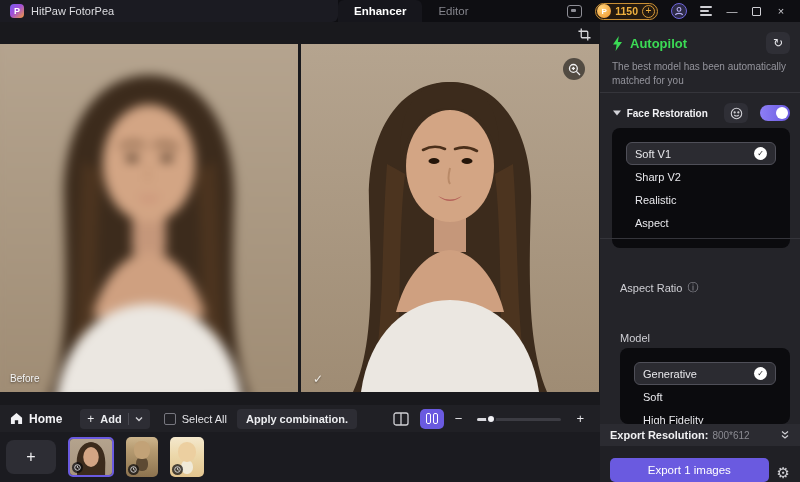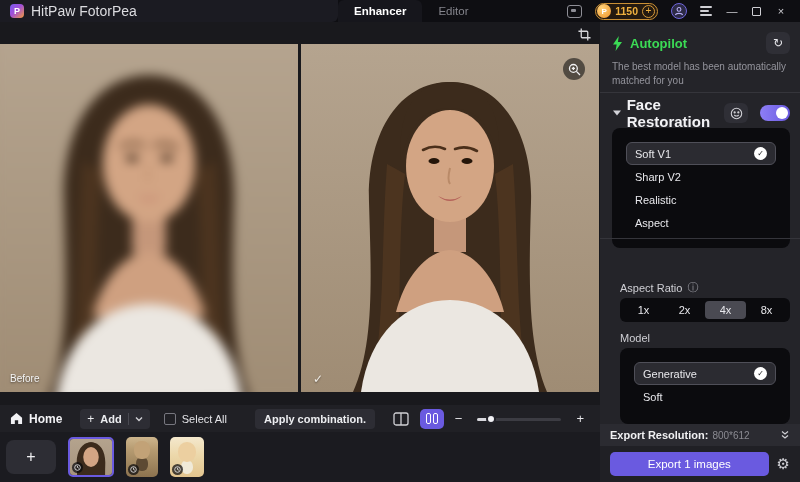--- a/index.html
+++ b/index.html
@@ -4,21 +4,21 @@
 <style>
   * { margin:0; padding:0; box-sizing:border-box; }
   html,body { background:#000; }
   body { font-family:"Liberation Sans","DejaVu Sans",sans-serif; }
   .app { position:relative; width:800px; height:482px; background:#19191d; overflow:hidden; color:#e8e8ec; }
 
   
   .titlebar { position:absolute; left:0; top:0; width:800px; height:22px; background:#0e0e12; }
   .tb-left { position:absolute; left:0; top:0; width:338px; height:22px; background:#1b1b22; border-radius:0 0 6px 0; display:flex; align-items:center; padding-left:10px; gap:7px; }
   .logo { width:14px; height:14px; border-radius:4px; background:linear-gradient(135deg,#7b5cf0 0%,#a04fd8 45%,#f59a3a 100%); color:#fff; font-size:9px; font-weight:bold; display:flex; align-items:center; justify-content:center; }
-  .app-title { font-size:14px; color:#dcdce0; }
+  .app-title { font-size:11px; color:#dcdce0; }
   .tabs { position:absolute; left:338px; top:0; height:22px; display:flex; }
   .tab { height:22px; padding:0 16px; display:flex; align-items:center; font-size:11.5px; color:#85858c; cursor:default; }
   .tab.active { background:#16161c; color:#ffffff; font-weight:bold; border-radius:6px 6px 0 0; }
   .tb-right { position:absolute; right:0; top:0; height:22px; display:flex; align-items:center; gap:13px; padding-right:12px; }
   .promo-icon { width:15px; height:13px; border:1.3px solid #8e8e96; border-radius:3px; position:relative; }
   .promo-icon::after { content:""; position:absolute; left:3px; top:3px; width:5px; height:3px; background:#8e8e96; border-radius:1px; }
   .credits-pill { height:17px; display:flex; align-items:center; gap:4px; background:#241a10; border:1px solid #c98f35; border-radius:9px; padding:0 2px 0 1px; }
   .coin { width:14px; height:14px; border-radius:50%; background:radial-gradient(circle at 35% 30%,#ffd27a,#f0952a); color:#fff; font-size:8px; font-weight:bold; display:flex; align-items:center; justify-content:center; }
   .credits-num { font-size:10.5px; font-weight:bold; color:#f0b13f; }
   .plus-circle { width:13px; height:13px; border-radius:50%; border:1.3px solid #d79a3a; color:#f0b13f; font-size:10px; line-height:10px; display:flex; align-items:center; justify-content:center; }
@@ -45,21 +45,21 @@
   .toolbar { position:absolute; left:0; top:383px; width:600px; height:27px; background:#202025; display:flex; align-items:center; padding:0 14px 0 10px; }
   .home-group { display:flex; align-items:center; gap:6px; }
   .home-label { font-size:12px; font-weight:bold; color:#f2f2f5; }
   .add-btn { margin-left:18px; height:20px; background:#2d2d34; border-radius:4px; display:flex; align-items:center; padding:0 7px; gap:6px; }
   .add-btn .lbl { font-size:11px; color:#ecedf0; font-weight:bold; }
   .add-btn .plus { font-size:12px; color:#ecedf0; }
   .add-div { width:1px; height:12px; background:#4a4a52; }
   .sel-group { margin-left:14px; display:flex; align-items:center; gap:6px; }
   .checkbox { width:12px; height:12px; border:1px solid #77777f; border-radius:2px; background:transparent; }
   .sel-label { font-size:11px; color:#e4e4e8; }
-  .apply-btn { margin-left:28px; height:20px; background:#2d2d34; border-radius:4px; display:flex; align-items:center; padding:0 9px; font-size:11px; color:#ecedf0; font-weight:bold; }
+  .apply-btn { margin-left:10px; height:20px; background:#2d2d34; border-radius:4px; display:flex; align-items:center; padding:0 9px; font-size:11px; color:#ecedf0; font-weight:bold; }
   .view-group { margin-left:auto; display:flex; align-items:center; gap:9px; }
   .view-split { width:20px; height:18px; display:flex; align-items:center; justify-content:center; }
   .view-side { width:24px; height:20px; background:#6a5ae0; border-radius:5px; display:flex; align-items:center; justify-content:center; gap:2px; }
   .view-side i { display:block; width:5px; height:11px; border:1.4px solid #fff; border-radius:2px; }
   .zoom-minus,.zoom-plus { font-size:13px; color:#e6e6ea; padding:0 2px; }
   .slider { position:relative; width:84px; height:14px; margin:0 4px; }
   .slider .track { position:absolute; left:0; top:6px; width:84px; height:3px; border-radius:2px; background:#3c3c43; }
   .slider .fill { position:absolute; left:0; top:6px; width:14px; height:3px; border-radius:2px; background:#d8d8dd; }
   .slider .knob { position:absolute; left:9px; top:2px; width:10px; height:10px; border-radius:50%; background:#f2f2f5; border:2px solid #23232a; }
 
@@ -78,39 +78,39 @@
 
   
   .sidebar { position:absolute; left:600px; top:22px; width:200px; height:460px; background:#242429; }
   .ap-row { position:absolute; left:12px; top:9px; right:10px; height:24px; display:flex; align-items:center; gap:7px; }
   .ap-title { font-size:13px; font-weight:bold; color:#3bdb55; flex:1; }
   .icon-btn { width:24px; height:22px; background:#2f2f36; border-radius:6px; display:flex; align-items:center; justify-content:center; font-size:12px; color:#e6e6ea; }
   .ap-desc { position:absolute; left:12px; top:38px; right:12px; font-size:10px; line-height:1.4; color:#94949c; }
   .divider { position:absolute; left:0; right:0; height:1px; background:#35353b; }
   .sec-row { position:absolute; left:12px; right:10px; height:22px; display:flex; align-items:center; gap:6px; }
   .caret { font-size:8px; color:#d2d2d8; }
-  .sec-title { font-size:15px; font-weight:bold; color:#f2f2f5; flex:1; }
+  .sec-title { font-size:10px; font-weight:bold; color:#f2f2f5; flex:1; }
   .smiley-btn { width:24px; height:20px; background:#2f2f36; border-radius:6px; display:flex; align-items:center; justify-content:center; margin-right:6px; }
   .toggle { position:relative; width:30px; height:16px; border-radius:8px; background:linear-gradient(90deg,#8d7ef5,#6a5ae0); }
   .toggle .knob { position:absolute; right:2px; top:2px; width:12px; height:12px; border-radius:50%; background:#fff; }
   .opt-list { position:absolute; background:#0b0b0e; border-radius:8px; padding:14px; }
   .opt { height:23px; display:flex; align-items:center; padding:0 8px; font-size:11px; color:#e8e8ec; border:1px solid transparent; }
   .opt .olbl { flex:1; }
   .opt.sel { background:#2b2b31; border-color:#4f4f58; border-radius:6px; }
   .check-circle { width:13px; height:13px; border-radius:50%; background:#fff; color:#141418; font-size:8px; font-weight:bold; display:flex; align-items:center; justify-content:center; }
   .sub-label { position:absolute; left:20px; font-size:11px; color:#cfcfd4; display:flex; align-items:center; gap:5px; }
   .info-ic { font-size:11px; color:#94949c; }
   .segment { position:absolute; left:20px; right:10px; height:24px; background:#0b0b0e; border-radius:6px; display:flex; padding:3px; }
   .seg-item { flex:1; display:flex; align-items:center; justify-content:center; font-size:11px; color:#e8e8ec; border-radius:4px; }
   .seg-item.sel { background:#4a4a52; }
 
   .export-strip { position:absolute; left:0; top:402px; width:200px; height:22px; background:#2b2b31; display:flex; align-items:center; padding:0 10px; gap:4px; }
   .exp-label { font-size:11px; font-weight:bold; color:#f0f0f2; }
   .exp-value { font-size:10px; color:#8b8b92; flex:1; }
-  .export-footer { position:absolute; left:0; top:424px; width:200px; height:36px; background:#202025; display:flex; align-items:center; padding:0 10px; gap:8px; }
+  .export-footer { position:absolute; left:0; top:424px; width:200px; height:36px; background:#202025; display:flex; align-items:flex-end; padding:0 10px; gap:8px; }
   .export-btn { flex:1; height:24px; background:#6a5ae0; border-radius:5px; border:none; color:#fff; font-size:11.5px; font-family:inherit; display:flex; align-items:center; justify-content:center; }
   .gear { font-size:15px; color:#cfcfd4; }
 </style>
 </head>
 <body>
 
 <svg width="0" height="0" style="position:absolute">
   <defs>
     <linearGradient id="pbg" x1="0" y1="0" x2="0" y2="1">
       <stop offset="0" stop-color="#b5a48f"></stop>
@@ -340,38 +340,35 @@
     </div>
 
     <div class="divider" style="top:216px"></div>
 
 
     <div class="sub-label" style="top:258px">
       <span>Aspect Ratio</span>
       <span class="info-ic">ⓘ</span>
     </div>
 
-    <div class="segment" style="top:276px">
-      <div class="seg-item">1x</div>
-      <div class="seg-item">2x</div>
-      <div class="seg-item sel">4x</div>
-      <div class="seg-item">8x</div>
-    </div>
 
     <div class="sub-label" style="top:310px">
       <span>Model</span>
     </div>
 
     <div class="opt-list" style="left:20px; right:10px; top:326px; height:76px; overflow:hidden">
       <div class="opt sel">
         <span class="olbl">Generative</span>
         <span class="check-circle">✓</span>
       </div>
       <div class="opt">
           <span class="olbl">Soft</span>
+        </div>
+      <div class="opt">
+          <span class="olbl">High Fidelity</span>
         </div>
     </div>
 
     <div class="export-strip">
       <span class="exp-label">Export Resolution:</span>
       <span class="exp-value">800*612</span>
       <svg width="10" height="10" viewBox="0 0 10 10" fill="none" stroke="#cfcfd4" stroke-width="1.2">
           <polyline points="2,1.5 5,4 8,1.5"></polyline>
           <polyline points="2,5.5 5,8 8,5.5"></polyline>
         </svg>

